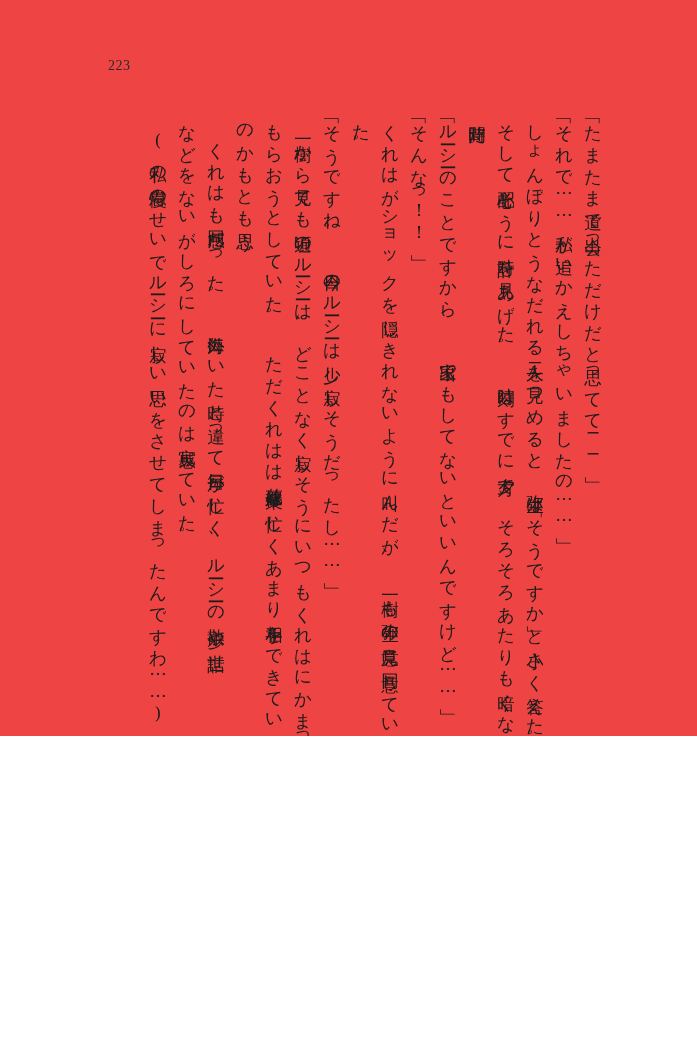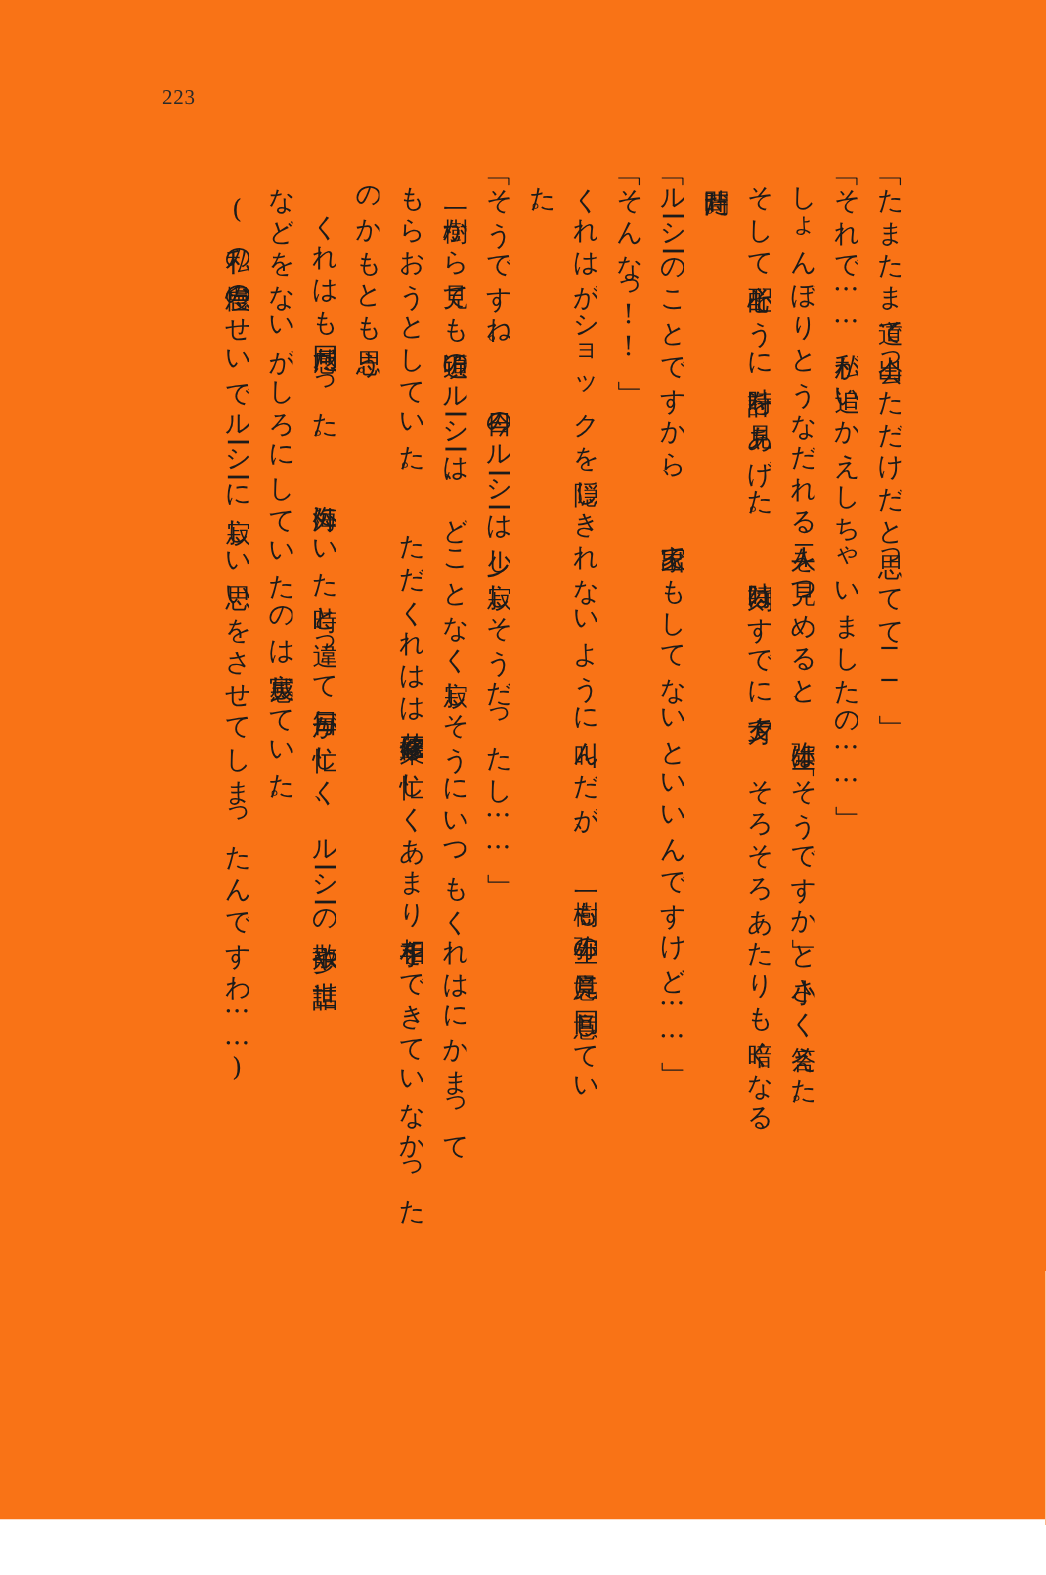--- a/index.html
+++ b/index.html
@@ -3,22 +3,22 @@
 <meta charset="utf-8">
 <style>
   html, body {
     margin: 0;
     padding: 0;
     background: #ffffff;
   }
   .page {
     position: relative;
     width: 697px;
-    height: 1013px;
-    background: #f97316;
+    height: 736px;
+    background: #ef4444;
     overflow: hidden;
     font-family: "Liberation Serif", "DejaVu Serif", serif;
     color: #1a1a1a;
   }
   .page-number {
     position: absolute;
     top: 58px;
     left: 108px;
     font-size: 14px;
     letter-spacing: 0.5px;

